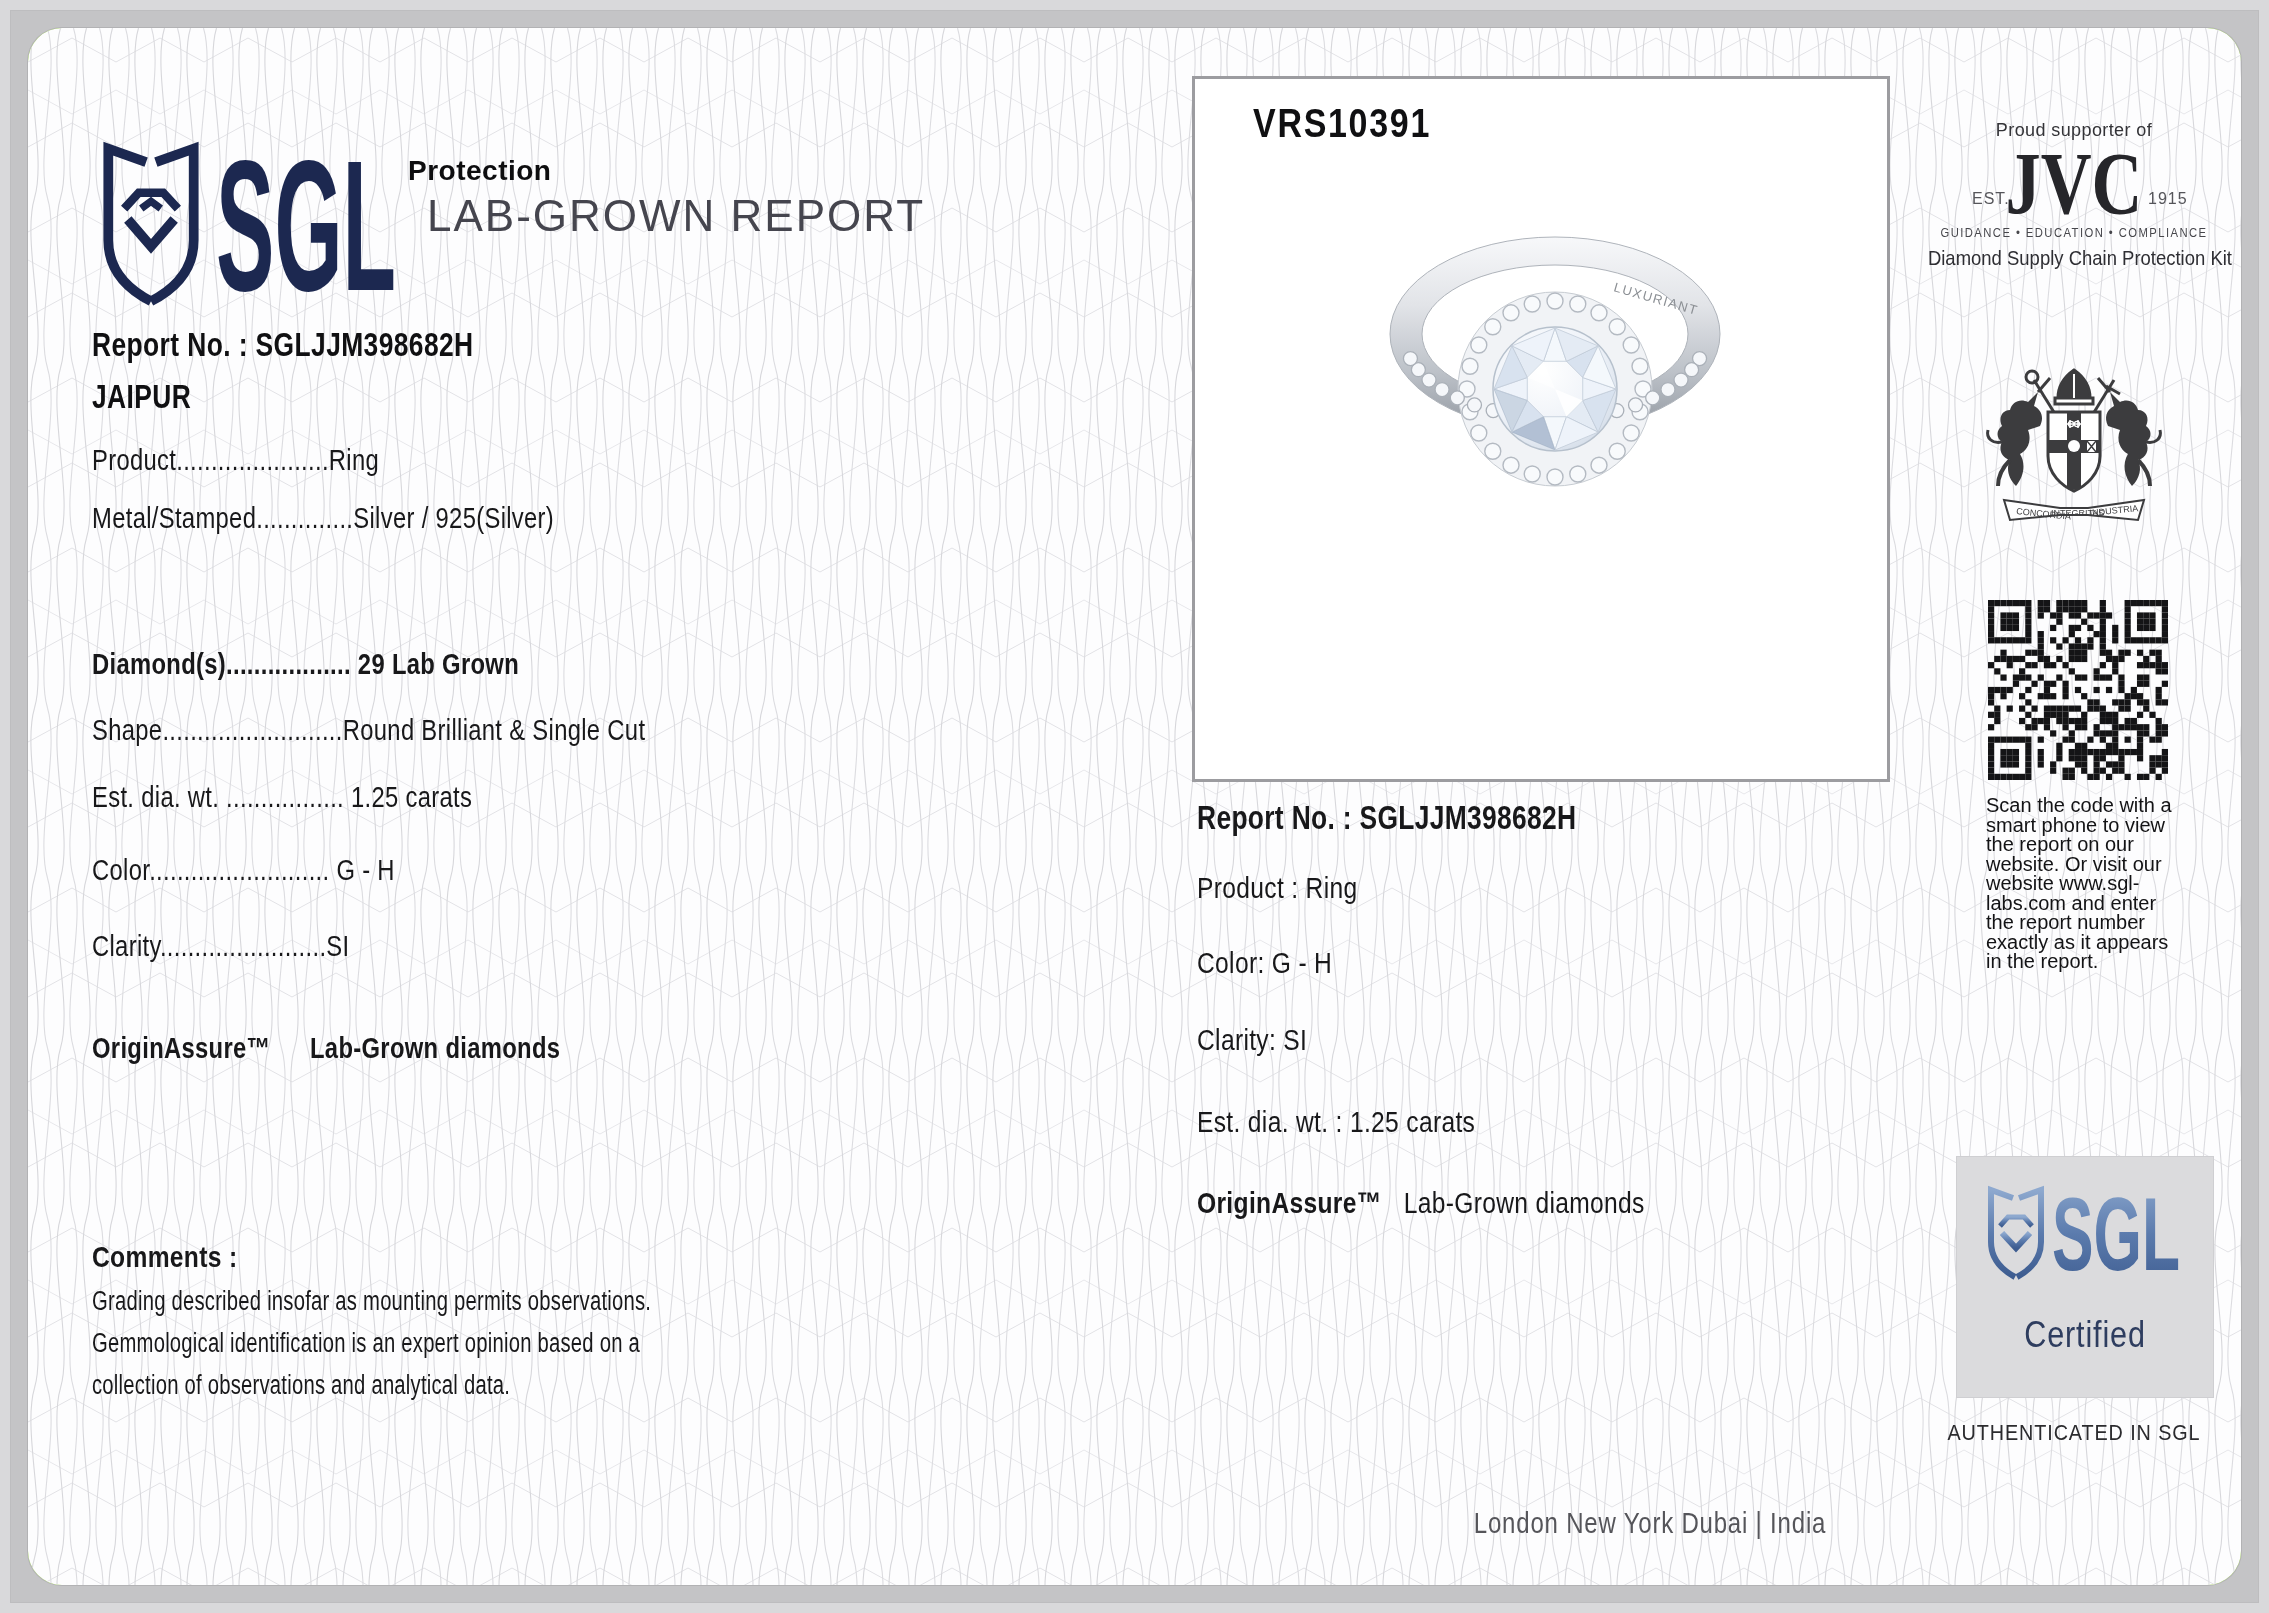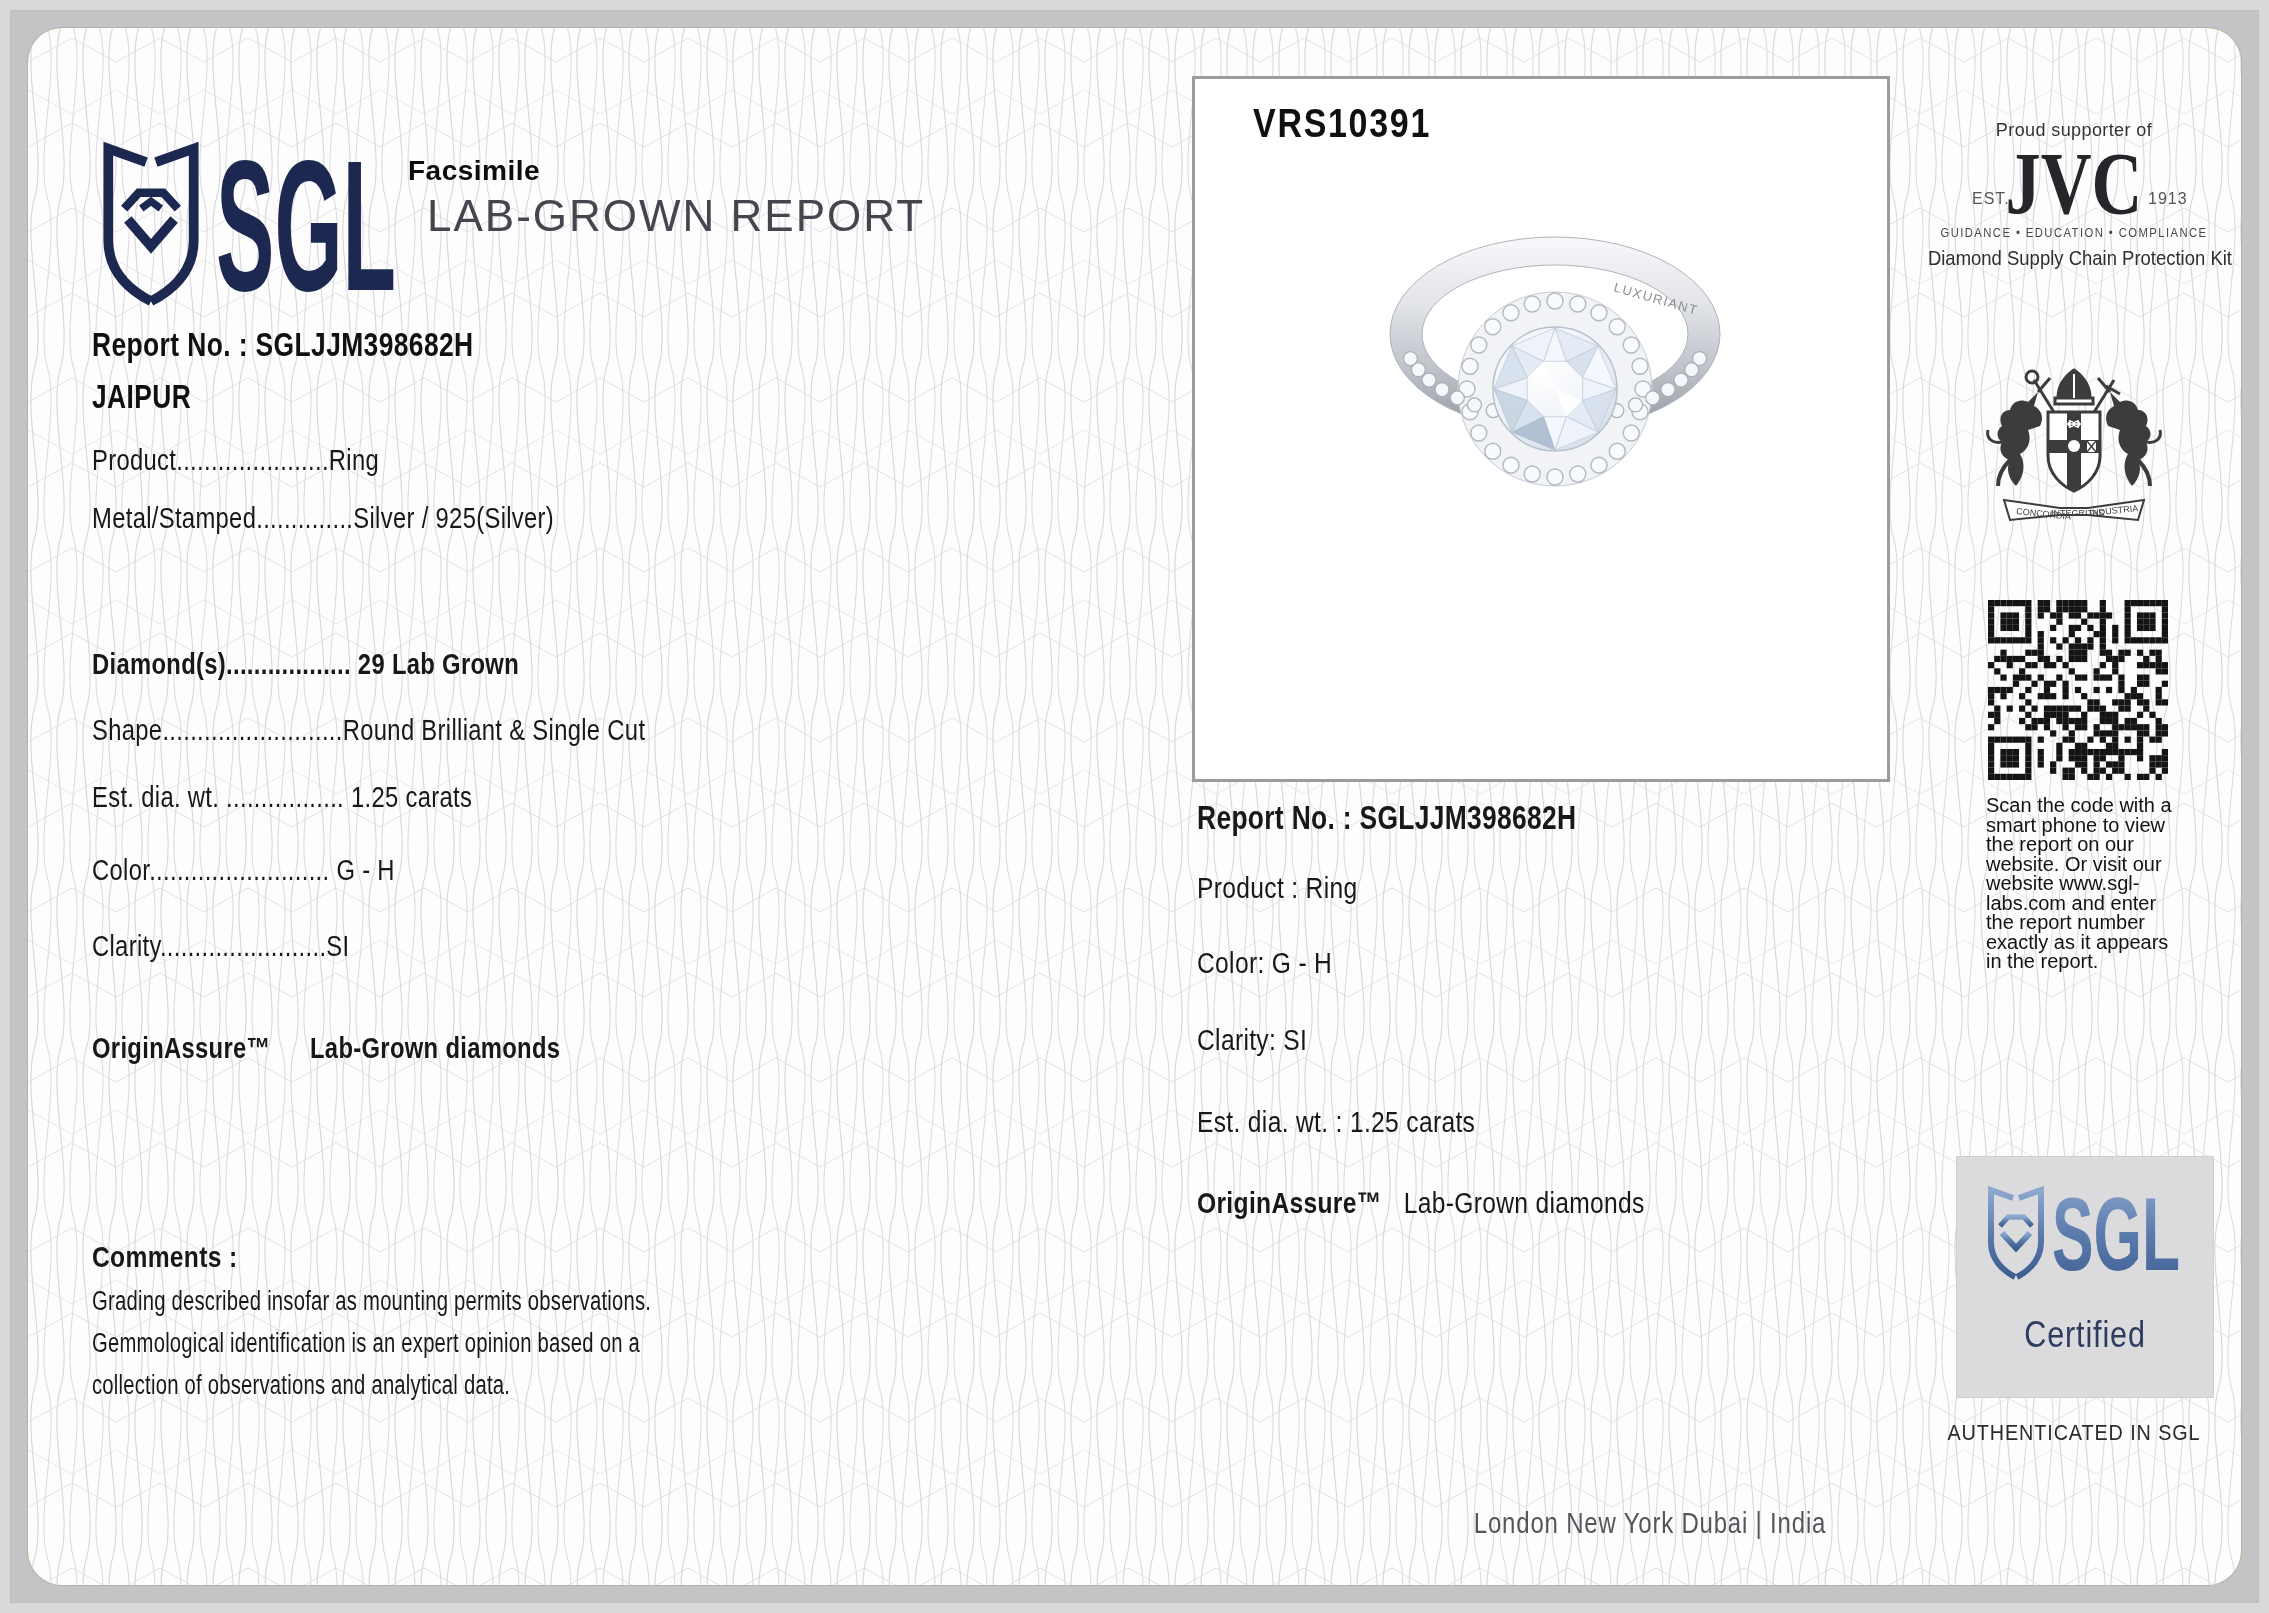--- a/index.html
+++ b/index.html
@@ -65,21 +65,21 @@
       <path d="M46,16 L15,5 L15,80 Q15,112 50,130"></path>
       <path d="M54,16 L85,5 L85,80 Q85,112 50,130"></path>
       <path d="M28,54 L40,41 L60,41 L72,54" stroke-width="7"></path>
       <path d="M42,54 L50,48 L58,54" stroke-width="6"></path>
       <path d="M31,63 L50,85 L69,63" stroke-width="8"></path>
     </g>
   </svg>
   <svg class="abs" style="left:188px;top:122px" width="200" height="160" viewBox="0 0 200 160">
     <text x="0" y="140" font-family="Liberation Sans, sans-serif" font-weight="bold" font-size="186" fill="#1c2850" textLength="180" lengthAdjust="spacingAndGlyphs">SGL</text>
   </svg>
-  <div class="abs hdr-facsimile" style="left:380px;top:127px">Facsimile</div>
+  <div class="abs hdr-facsimile" style="left:380px;top:127px">Protection</div>
   <div class="abs hdr-title" style="left:399px;top:166px">LAB-GROWN REPORT</div>
 
   <div class="abs lhead b cond80" style="left:64px;top:298px">Report No. : SGLJJM398682H</div>
   <div class="abs lhead b cond80" style="left:64px;top:350px">JAIPUR</div>
 
   <div class="abs lfield cond82" style="left:64px;top:416px"><span>Product......................</span><span>Ring</span></div>
   <div class="abs lfield cond82" style="left:64px;top:474px"><span>Metal/Stamped..............</span><span>Silver / 925(Silver)</span></div>
   <div class="abs lfield b cond82" style="left:64px;top:620px"><span>Diamond(s).................. </span><span>29 Lab Grown</span></div>
   <div class="abs lfield cond82" style="left:64px;top:686px"><span>Shape..........................</span><span>Round Brilliant &amp; Single Cut</span></div>
   <div class="abs lfield cond82" style="left:64px;top:753px"><span>Est. dia. wt. ................. </span><span>1.25 carats</span></div>
@@ -188,21 +188,21 @@
   <div class="abs mrow cond82" style="left:1169px;top:1077px"><span>Est. dia. wt. :</span>&nbsp;<span>1.25 carats</span></div>
   <div class="abs mrow cond82" style="left:1169px;top:1158px">
     <span class="b">OriginAssure™</span>
     <span style="margin-left:18px">Lab-Grown diamonds</span>
   </div>
 
   <div class="abs rightcol">
     <div class="abs rc-center proud" style="top:92px">Proud supporter of</div>
     <div class="abs rc-center jvc" style="top:112px">JVC</div>
     <div class="abs jvc-side" style="left:64px;top:162px">EST.</div>
-    <div class="abs jvc-side" style="left:240px;top:162px">1913</div>
+    <div class="abs jvc-side" style="left:240px;top:162px">1915</div>
     <div class="abs rc-center values-line" style="top:198px">GUIDANCE  •  EDUCATION  •  COMPLIANCE</div>
     <div class="abs rc-center kit" style="top:218px">Diamond Supply Chain Protection Kit</div>
 
     <svg class="abs" style="left:46px;top:336px" width="240" height="170" viewBox="0 0 240 170">
       <g stroke="#3c3c3e" fill="none" stroke-width="3">
         <path d="M120,6 C110,13 104,23 104,34 L136,34 C136,23 130,13 120,6 Z" fill="#3c3c3e"></path>
         <rect x="101" y="34" width="38" height="6" fill="#ffffff"></rect>
         <line x1="120" y1="10" x2="120" y2="34" stroke="#ffffff" stroke-width="2"></line>
         <line x1="80" y1="16" x2="106" y2="58"></line>
           <circle cx="78" cy="13" r="6"></circle>

